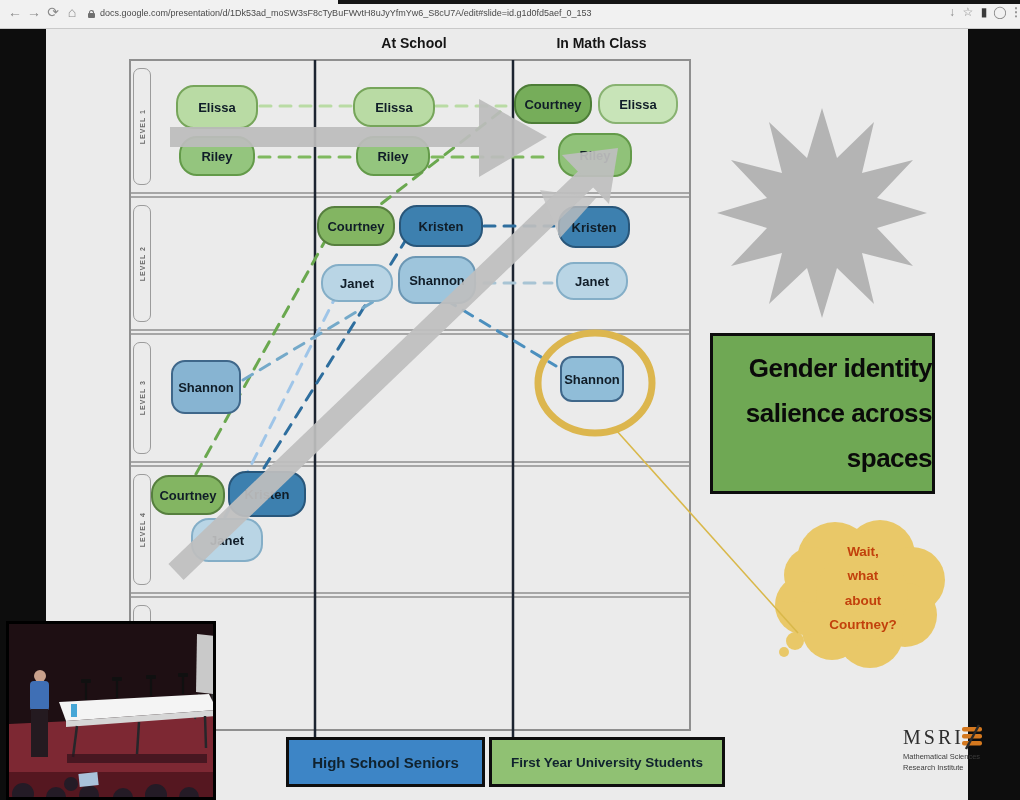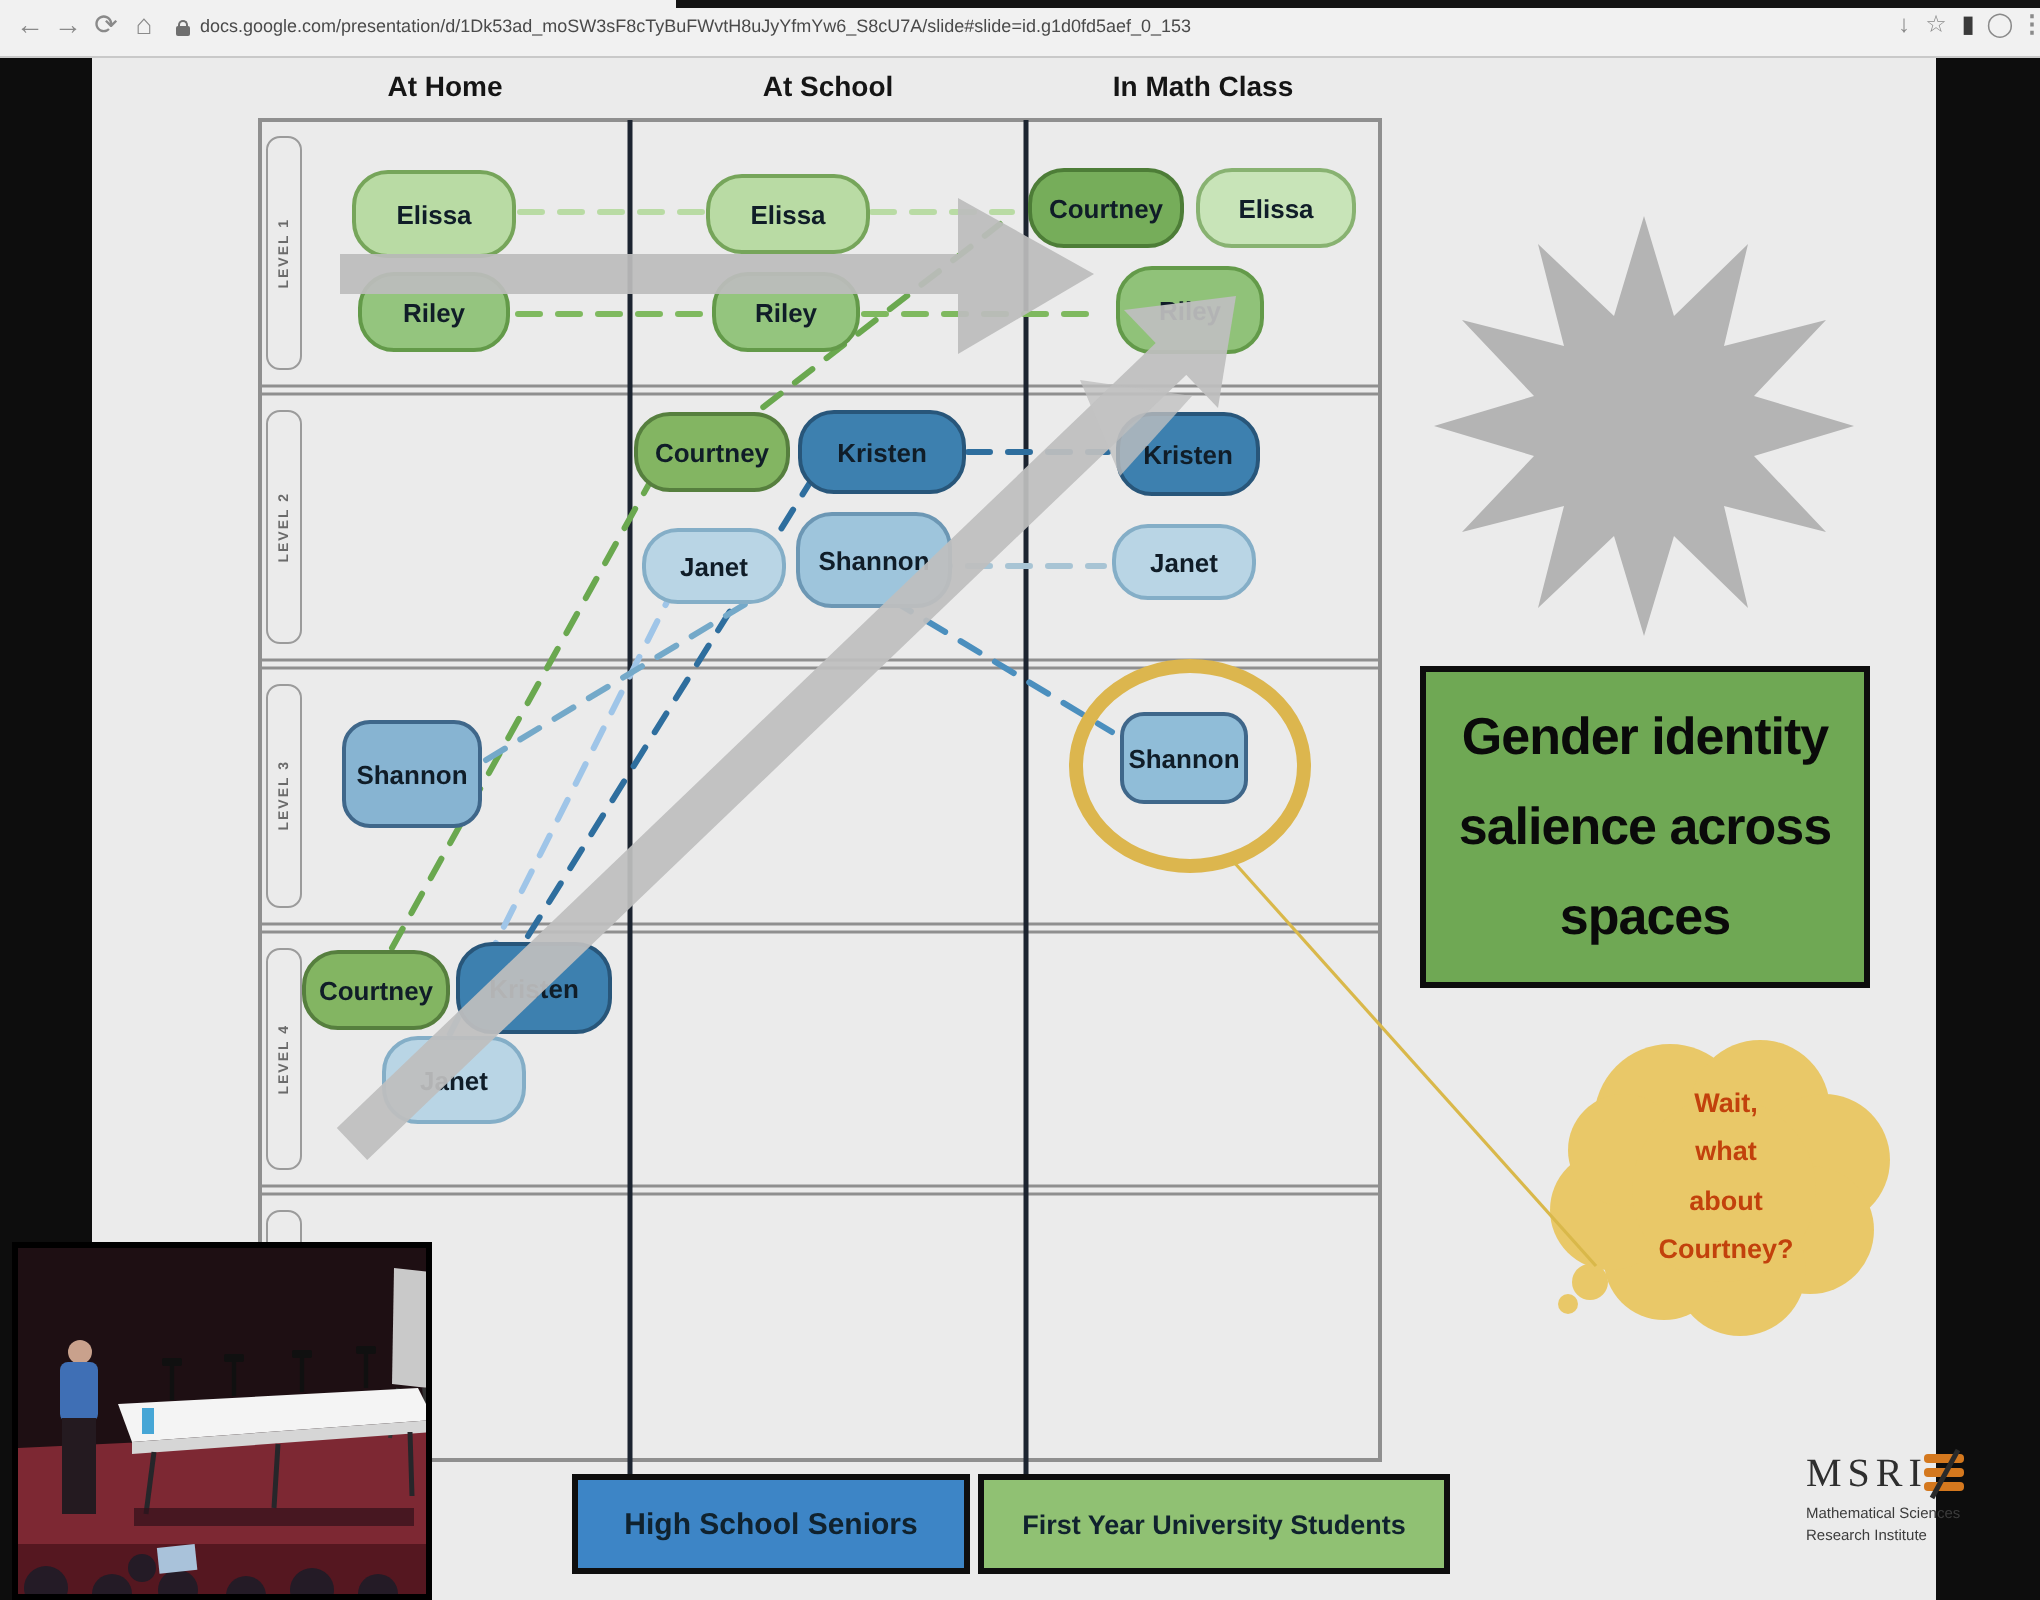--- a/index.html
+++ b/index.html
@@ -36,21 +36,21 @@
 
   .pill { position:absolute; display:flex; align-items:center; justify-content:center;
           font-weight:bold; font-size:13px; color:#101d28; border-radius:18px; z-index:4; }
 
   .startext { position:absolute; left:752px; top:158px; width:142px; text-align:center;
               font-weight:bold; font-size:15px; line-height:1.55; color:#dadada; z-index:5; }
 
   #titlebox { position:absolute; left:710px; top:333px; width:225px; height:161px;
               background:#6fa854; border:3px solid #0d0d0d; z-index:5;
               display:flex; flex-direction:column; justify-content:center; text-align:center; }
-  #titlebox div { font-weight:bold; font-size:26px; line-height:1.72; color:#0a0a0a; letter-spacing:-0.5px; }
+  #titlebox div { font-weight:bold; font-size:26px; line-height:1.72; color:#0a0a0a; letter-spacing:-0.5px;text-align:right; }
 
   .cloudtext { position:absolute; left:808px; top:540px; width:110px; text-align:center;
                font-weight:bold; font-size:13.5px; line-height:1.8; color:#c2410c; z-index:5; }
 
   .legend { position:absolute; top:737px; height:50px; border:3.5px solid #0e0e0e; z-index:5;
             display:flex; align-items:center; justify-content:center; font-weight:bold; color:#10222e; }
 
   
   #msri { position:absolute; left:903px; top:726px; width:110px; z-index:7; }
   #msri .word { font-family:"Liberation Serif", serif; font-size:20px; letter-spacing:3px; color:#2e2e2e; }
@@ -69,21 +69,21 @@
   <div id="topstrip"></div>
   <div id="toolbar">
     <span class="navbtn" style="left:6px">←</span>
     <span class="navbtn" style="left:25px">→</span>
     <span class="navbtn" style="left:44px">⟳</span>
     <span class="navbtn" style="left:63px">⌂</span>
     <span id="lockicon">
         <span class="loop"></span>
         <span class="body"></span>
       </span>
-    <span id="urltext">docs.google.com/presentation/d/1Dk53ad_moSW3sF8cTyBuFWvtH8uJyYfmYw6_S8cU7A/slide#slide=id.g1d0fd5aef_0_153</span>
+    <span id="urltext">docs.google.com/presentation/d/1Dk53ad_moSW3sF8cTyBuFWvtH8uJyYfmYw6_S8cU7A/edit#slide=id.g1d0fd5aef_0_153</span>
     <span class="ricon" style="left:944px">↓</span>
     <span class="ricon" style="left:960px">☆</span>
     <span class="ricon" style="left:976px;color:#3a3a3a">▮</span>
     <span class="ricon" style="left:992px">◯</span>
     <span class="ricon" style="left:1008px;font-weight:bold">⋮</span>
   </div>
 
   <div id="leftbar"></div>
   <div id="rightbar"></div>
   <div id="slide"></div>
@@ -134,21 +134,20 @@
       <circle cx="870" cy="635" r="33"></circle>
         <circle cx="832" cy="630" r="30"></circle>
       <circle cx="805" cy="605" r="30"></circle>
         <circle cx="812" cy="575" r="28"></circle>
       <circle cx="862" cy="595" r="46"></circle>
       <circle cx="795" cy="641" r="9"></circle>
         <circle cx="784" cy="652" r="5"></circle>
     </g>
   </svg>
 
-  <div class="colhead" style="left:130px;width:185px">At Home</div>
   <div class="colhead" style="left:315px;width:198px">At School</div>
   <div class="colhead" style="left:513px;width:177px">In Math Class</div>
 
   <div class="lvlbox" style="top:68px;height:117px">
       <span>LEVEL 1</span>
     </div>
   <div class="lvlbox" style="top:205px;height:117px">
       <span>LEVEL 2</span>
     </div>
   <div class="lvlbox" style="top:342px;height:112px">

